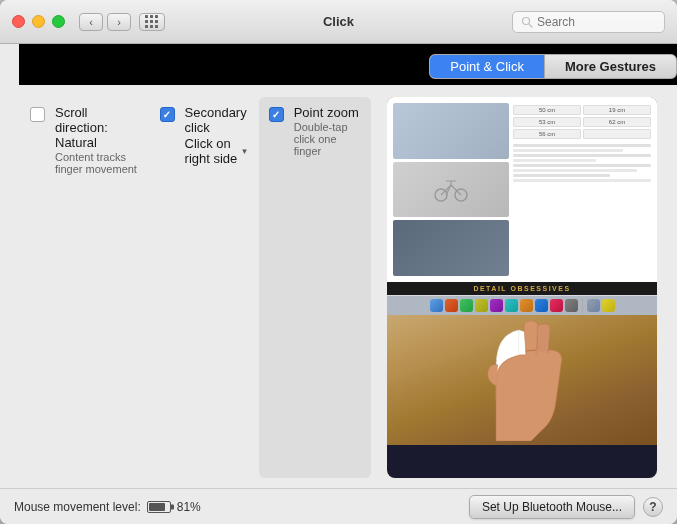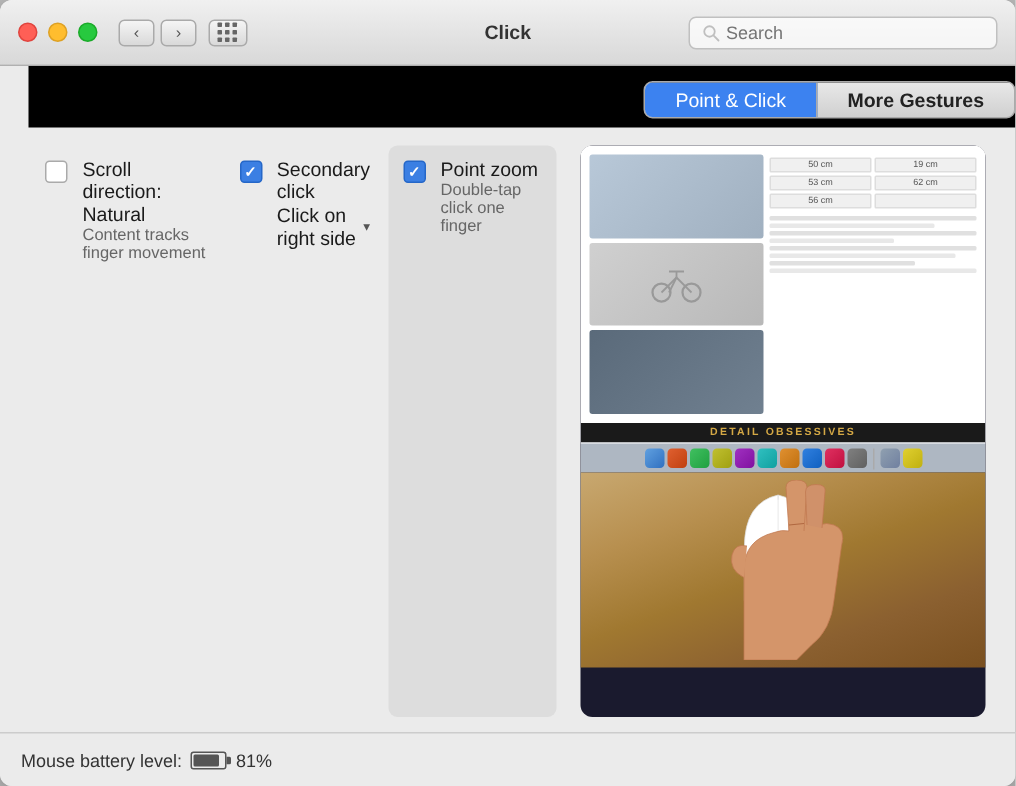--- a/index.html
+++ b/index.html
@@ -113,21 +113,21 @@
     }
 
     .search-box {
       margin-left: auto;
       display: flex;
       align-items: center;
       background: rgba(255,255,255,0.7);
       border: 1px solid #c0c0c0;
       border-radius: 5px;
       padding: 3px 8px;
-      width: 206px;
+      width: 153px;
       height: 22px;
     }
 
     .search-icon-svg {
       width: 12px;
       height: 12px;
       margin-right: 4px;
       opacity: 0.5;
       flex-shrink: 0;
     }
@@ -595,21 +595,25 @@
 
             <path d="M30 65 Q20 60 22 50 Q24 42 32 44" fill="#d4956a" stroke="#c07850" stroke-width="0.5"></path>
           </svg>
         </div>
       </div>
     </div>
   </div>
 
   <div class="status-bar">
     <div class="battery-section">
-      <span>Mouse battery level:</span>
+      <span>Mouse movement level:</span>
       <div class="battery-icon">
         <div class="battery-fill"></div>
       </div>
       <span>81%</span>
     </div>
 
+    <div class="status-buttons">
+      <button class="btn-bluetooth">Set Up Bluetooth Mouse...</button>
+      <div class="btn-help">?</div>
+    </div>
   </div>
 </div>
 
 </body></html>

